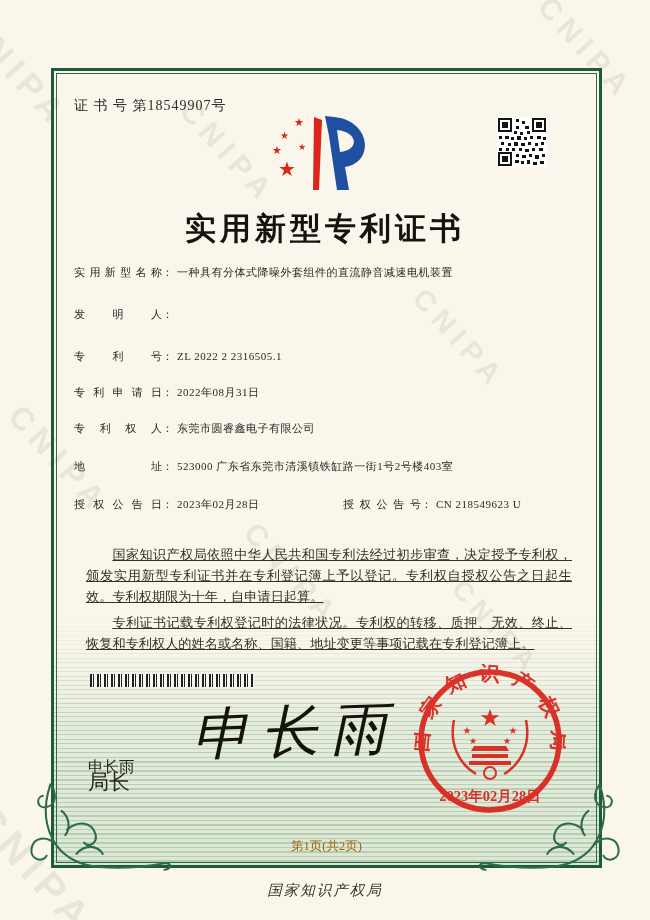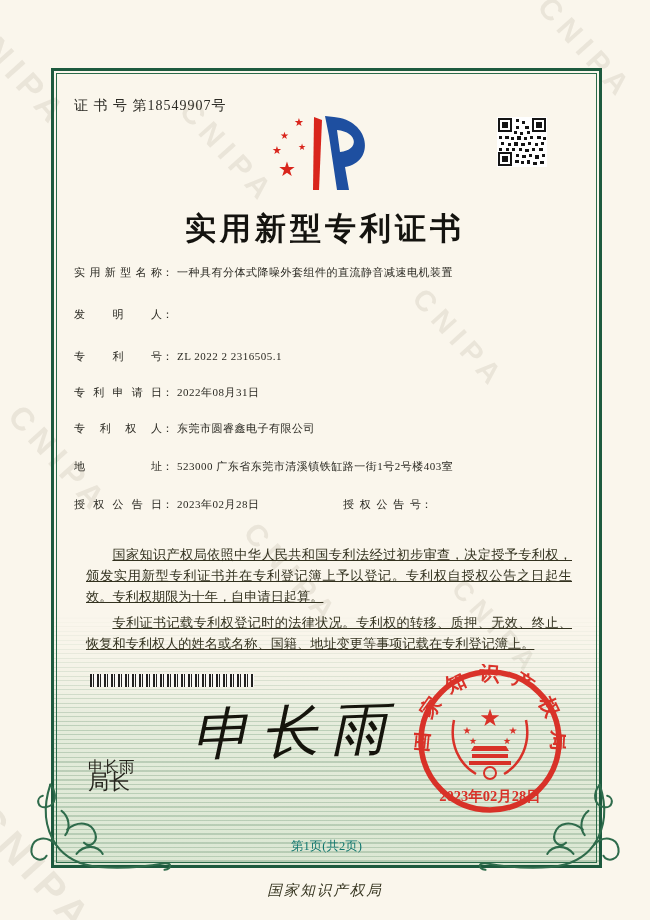--- a/index.html
+++ b/index.html
@@ -51,21 +51,21 @@
   .barcode{position:absolute;left:90px;top:674px;width:164px;height:13px;z-index:3;
     background:repeating-linear-gradient(90deg,#21211f 0 2px,#f8f8f4 2px 3px,#21211f 3px 4px,
                #f8f8f4 4px 7px,#21211f 7px 9px,#f8f8f4 9px 10px,#21211f 10px 11px,#f8f8f4 11px 14px);}
   .sig-title{position:absolute;left:88px;top:768px;font-size:21px;z-index:3;color:#26251d;}
   .sig-name{position:absolute;left:88px;top:757px;font-size:15.5px;z-index:3;color:#26251d;}
   .handwriting{position:absolute;left:192px;top:694px;font-size:57px;z-index:4;color:#15140c;
        font-family:"DejaVu Serif","Liberation Serif",serif;font-style:italic;letter-spacing:12px;
        transform:rotate(-2deg);}
   .seal{position:absolute;left:414px;top:664px;z-index:5;opacity:0.93;}
   .page-info{position:absolute;left:51px;top:838px;width:551px;text-align:center;font-size:12.5px;
-       color:#0f766e;z-index:4;}
+       color:#a16207;z-index:4;}
   .foot-note{position:absolute;left:0;top:881px;width:100%;text-align:center;font-size:14.5px;
        font-style:italic;color:#35341f;z-index:3;letter-spacing:2px;}
   .flourish{position:absolute;z-index:4;}
   .fl-left{left:24px;top:779px;}
   .fl-right{left:476px;top:779px;transform:scaleX(-1);}
 </style>
 </head>
 <body>
 
 <div class="page">
@@ -209,20 +209,21 @@
       <span class="lbl">地址</span>
         <span class="colon">：</span>
         <span class="val">523000 广东省东莞市清溪镇铁缸路一街1号2号楼403室</span>
     </div>
     <div class="row">
       <span class="lbl">授权公告日</span>
         <span class="colon">：</span>
         <span class="val-fixed">2023年02月28日</span>
       <span class="lbl2">授权公告号</span>
         <span class="colon">：</span>
+        <span class="val">CN 218549623 U</span>
     </div>
   </div>
 
   <div class="paras">
     <p>国家知识产权局依照中华人民共和国专利法经过初步审查，决定授予专利权，颁发实用新型专利证书并在专利登记簿上予以登记。专利权自授权公告之日起生效。专利权期限为十年，自申请日起算。</p>
     <p>专利证书记载专利权登记时的法律状况。专利权的转移、质押、无效、终止、恢复和专利权人的姓名或名称、国籍、地址变更等事项记载在专利登记簿上。</p>
   </div>
 
   <div class="barcode"></div>
 

